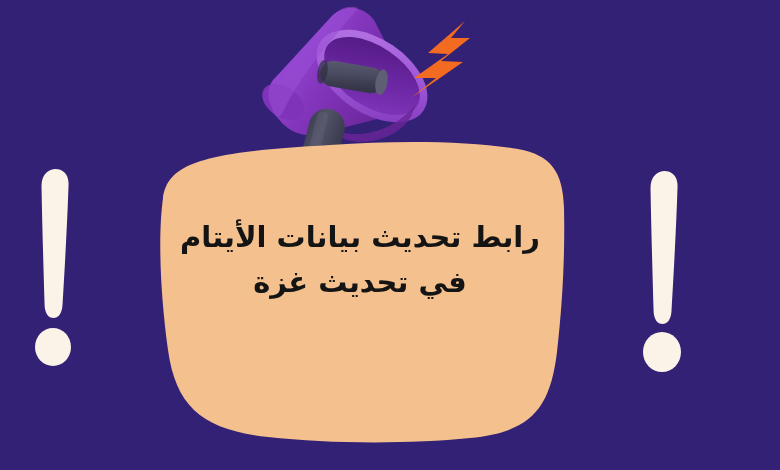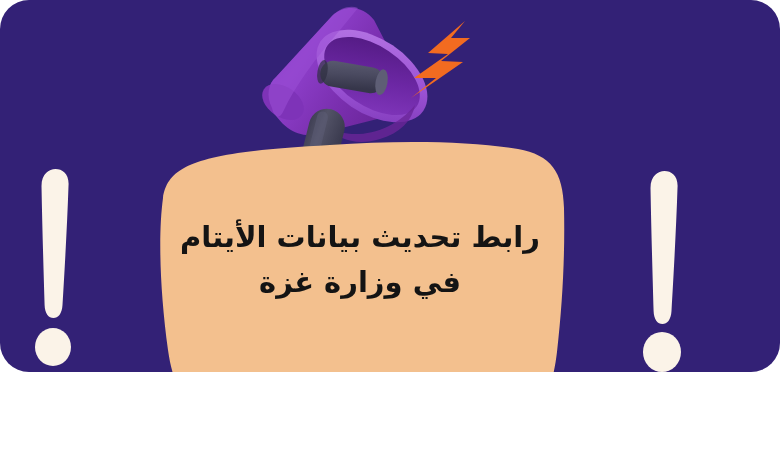--- a/index.html
+++ b/index.html
@@ -3,24 +3,23 @@
 <meta charset="utf-8">
 <style>
   html, body {
     margin: 0;
     padding: 0;
     background: #ffffff;
   }
   #poster {
     position: relative;
     width: 780px;
-    height: 372px;
+    height: 470px;
     overflow: hidden;
     font-family: "DejaVu Sans", "Liberation Sans", sans-serif;
-    border-radius: 29px;
   }
   .bg {
     position: absolute;
     inset: 0;
   }
   .layer {
     position: absolute;
     top: 0;
     left: 0;
     width: 780px;
@@ -171,16 +170,16 @@
              L436 78
              L411 98
              L463 62
              L441 61
              L470 38
              L451 38 Z" fill="#F26B20"></path>
   </svg>
 
   <div class="card-text" style="color: rgb(20, 20, 20);">
     <span class="line">رابط تحديث بيانات الأيتام</span>
-    <span class="line">في وزارة غزة</span>
+    <span class="line">في تحديث غزة</span>
   </div>
 
 </div>
 
 </body></html>

